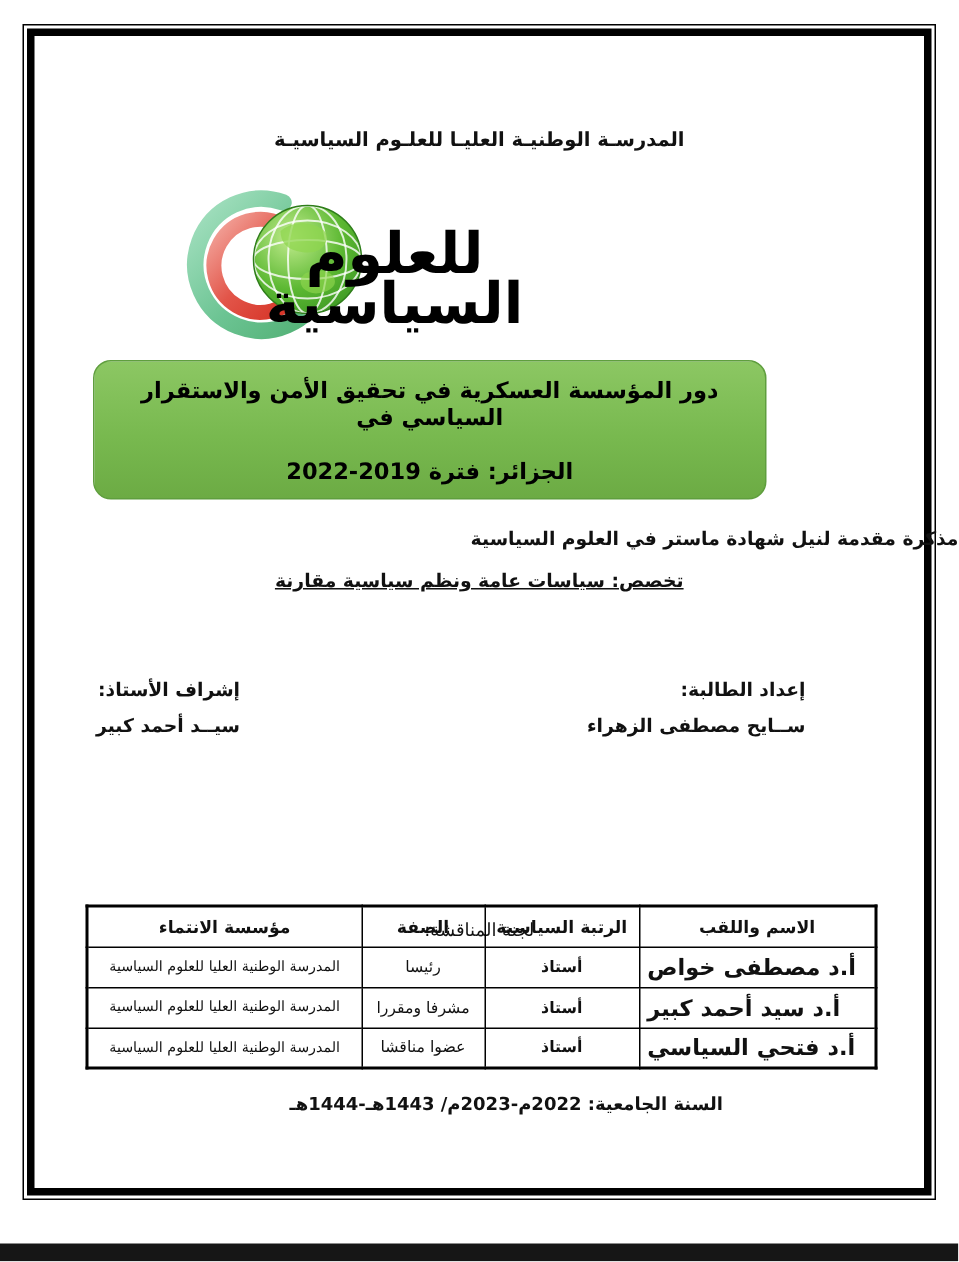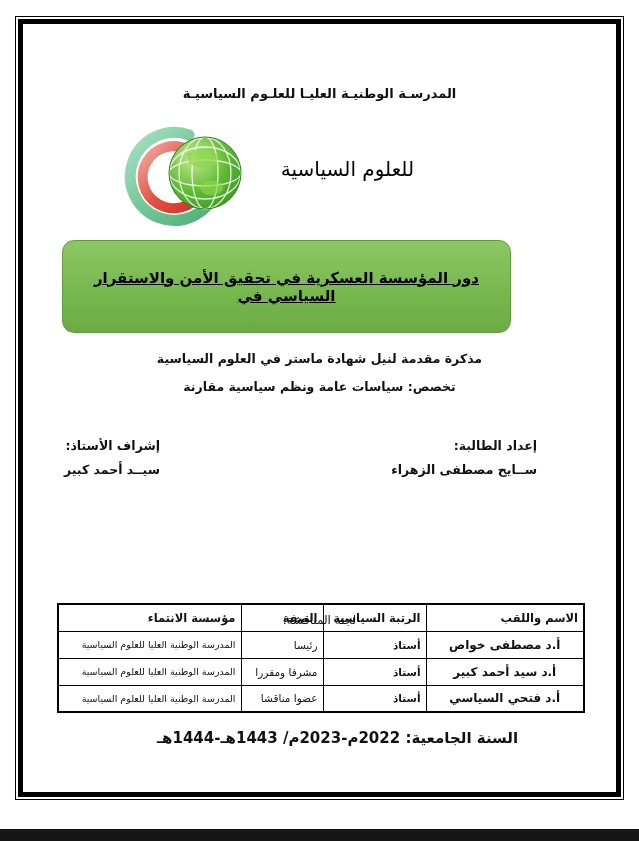--- a/index.html
+++ b/index.html
@@ -19,67 +19,67 @@
     letter-spacing:.2px;
   }
   
   .logo { position:absolute; left:112px; top:124px; width:302px; height:106px; }
   .logo svg { position:absolute; left:0; top:0; }
   .logo-text {
     position:absolute; right:0; top:32px; z-index:2;
     text-align:center; color:#000; direction:rtl;
   }
   .logo-line1 { font-size:16px; font-weight:bold; line-height:22px; }
-  .logo-line2 { font-size:20px; font-weight:normal; line-height:33px; margin-top:-3px; letter-spacing:.5px; }
+  .logo-line2 { font-size:38px; font-weight:bold; line-height:33px; margin-top:-3px; letter-spacing:.5px; }
   
   .title-box {
     position:absolute; left:62px; top:240px; width:449px; height:93px;
     border-radius:12px; border:1px solid #5f9e3e;
     background:linear-gradient(180deg,#8cc763 0%, #78b94f 55%, #6cab44 100%);
     display:flex; flex-direction:column; justify-content:center;
     gap:18px; text-align:center; padding:6px 14px;
-    font-weight:bold; font-size:15px; color:#000;text-decoration:underline;
+    font-weight:bold; font-size:15px; color:#000;
   }
   
   .memo1, .memo2 {
     position:absolute; left:0; width:100%;
     text-align:center; font-weight:bold; font-size:12.5px; color:#111;
   }
-  .memo1 { top:351px; }
-  .memo2 { top:379px; }
+  .memo1 { top:351px;text-align:right; }
+  .memo2 { top:379px;text-decoration:underline; }
   
-  .byline { position:absolute; top:438px; direction:rtl; }
+  .byline { position:absolute; top:452px; direction:rtl; }
   .byline-student { right:102px; }
   .byline-supervisor { right:479px; }
   .byline-label { font-weight:bold; font-size:12.5px; color:#111; white-space:nowrap; }
   .byline-name  { font-weight:bold; font-size:12.5px; color:#111; margin-top:9px; white-space:nowrap; }
   
   .committee-title {
     position:absolute; top:613px; left:0; width:100%;
     text-align:center; font-weight:normal; font-size:12px; color:#111;
   }
   table.committee {
     position:absolute; left:57px; top:603px; width:526px;
     border-collapse:collapse; direction:rtl; table-layout:fixed;
     border:2px solid #000;
   }
   table.committee th, table.committee td {
     border:1px solid #000; height:27px; padding:2px 5px;
-    text-align:right; vertical-align:middle; color:#111;
+    text-align:center; vertical-align:middle; color:#111;
     white-space:nowrap; overflow:hidden;
   }
   table.committee th { font-weight:bold; font-size:11.5px; }
   table.committee td { font-size:10.5px; font-weight:normal; }
-  table.committee td.cell-name { font-weight:bold; font-size:12px; text-align:center; }
+  table.committee td.cell-name { font-weight:bold; font-size:15px; text-align:left; }
   table.committee td.cell-rank { font-weight:bold; }
   table.committee td.cell-aff  { font-size:9.5px; }
   
   .year-line {
     position:absolute; top:729px; left:0; width:100%;
-    text-align:center; font-weight:bold; font-size:15px; color:#111;padding-left:36px;
+    text-align:center; font-weight:bold; font-size:12px; color:#111;padding-left:36px;
   }
   .bottom-bar {
     position:absolute; left:0; bottom:0; width:100%; height:12px;
     background:#161616;
   }
 </style>
 </head>
 <body>
 
 <div class="page">
@@ -123,20 +123,21 @@
       <path d="M 92 58 q 12 -4 18 2 q 4 6 -4 10 q -10 4 -16 -2 q -4 -6 2 -10 z" fill="#8fd64f" fill-opacity="0.65"></path>
       <circle cx="93" cy="49" r="36" fill="none" stroke="#2e7d1a" stroke-width="1"></circle>
     </svg>
     <div class="logo-text">
       <div class="logo-line2">للعلوم السياسية</div>
     </div>
   </div>
 
   <div class="title-box">
     <div>دور المؤسسة العسكرية في تحقيق الأمن والاستقرار السياسي في</div>
+    <div>الجزائر: فترة 2019‏-2022</div>
   </div>
 
   <div class="memo1">مذكرة مقدمة لنيل شهادة ماستر في العلوم السياسية</div>
   <div class="memo2">تخصص: سياسات عامة ونظم سياسية مقارنة</div>
 
   <div class="byline byline-student">
     <div class="byline-label">إعداد الطالبة:</div>
     <div class="byline-name">ســايح مصطفى الزهراء</div>
   </div>
 

